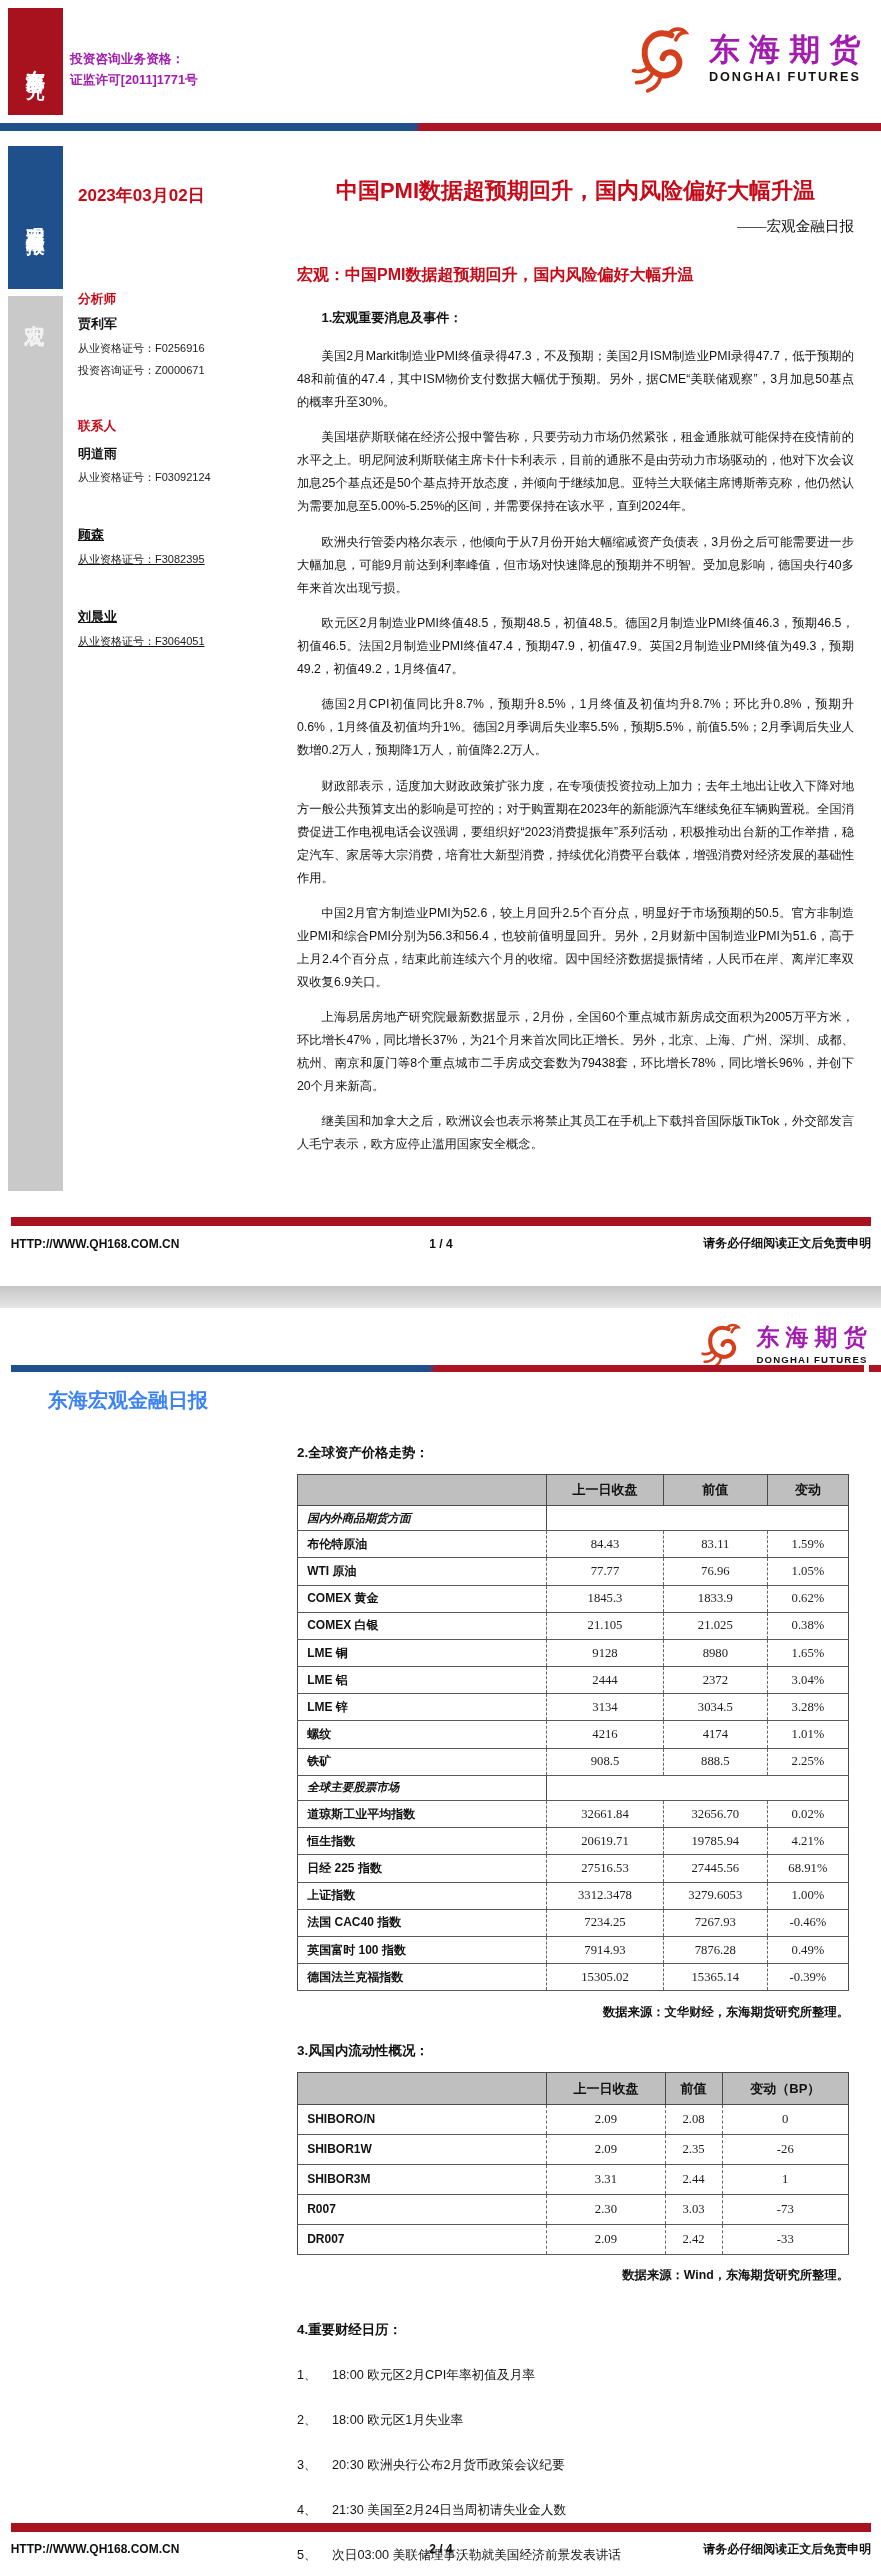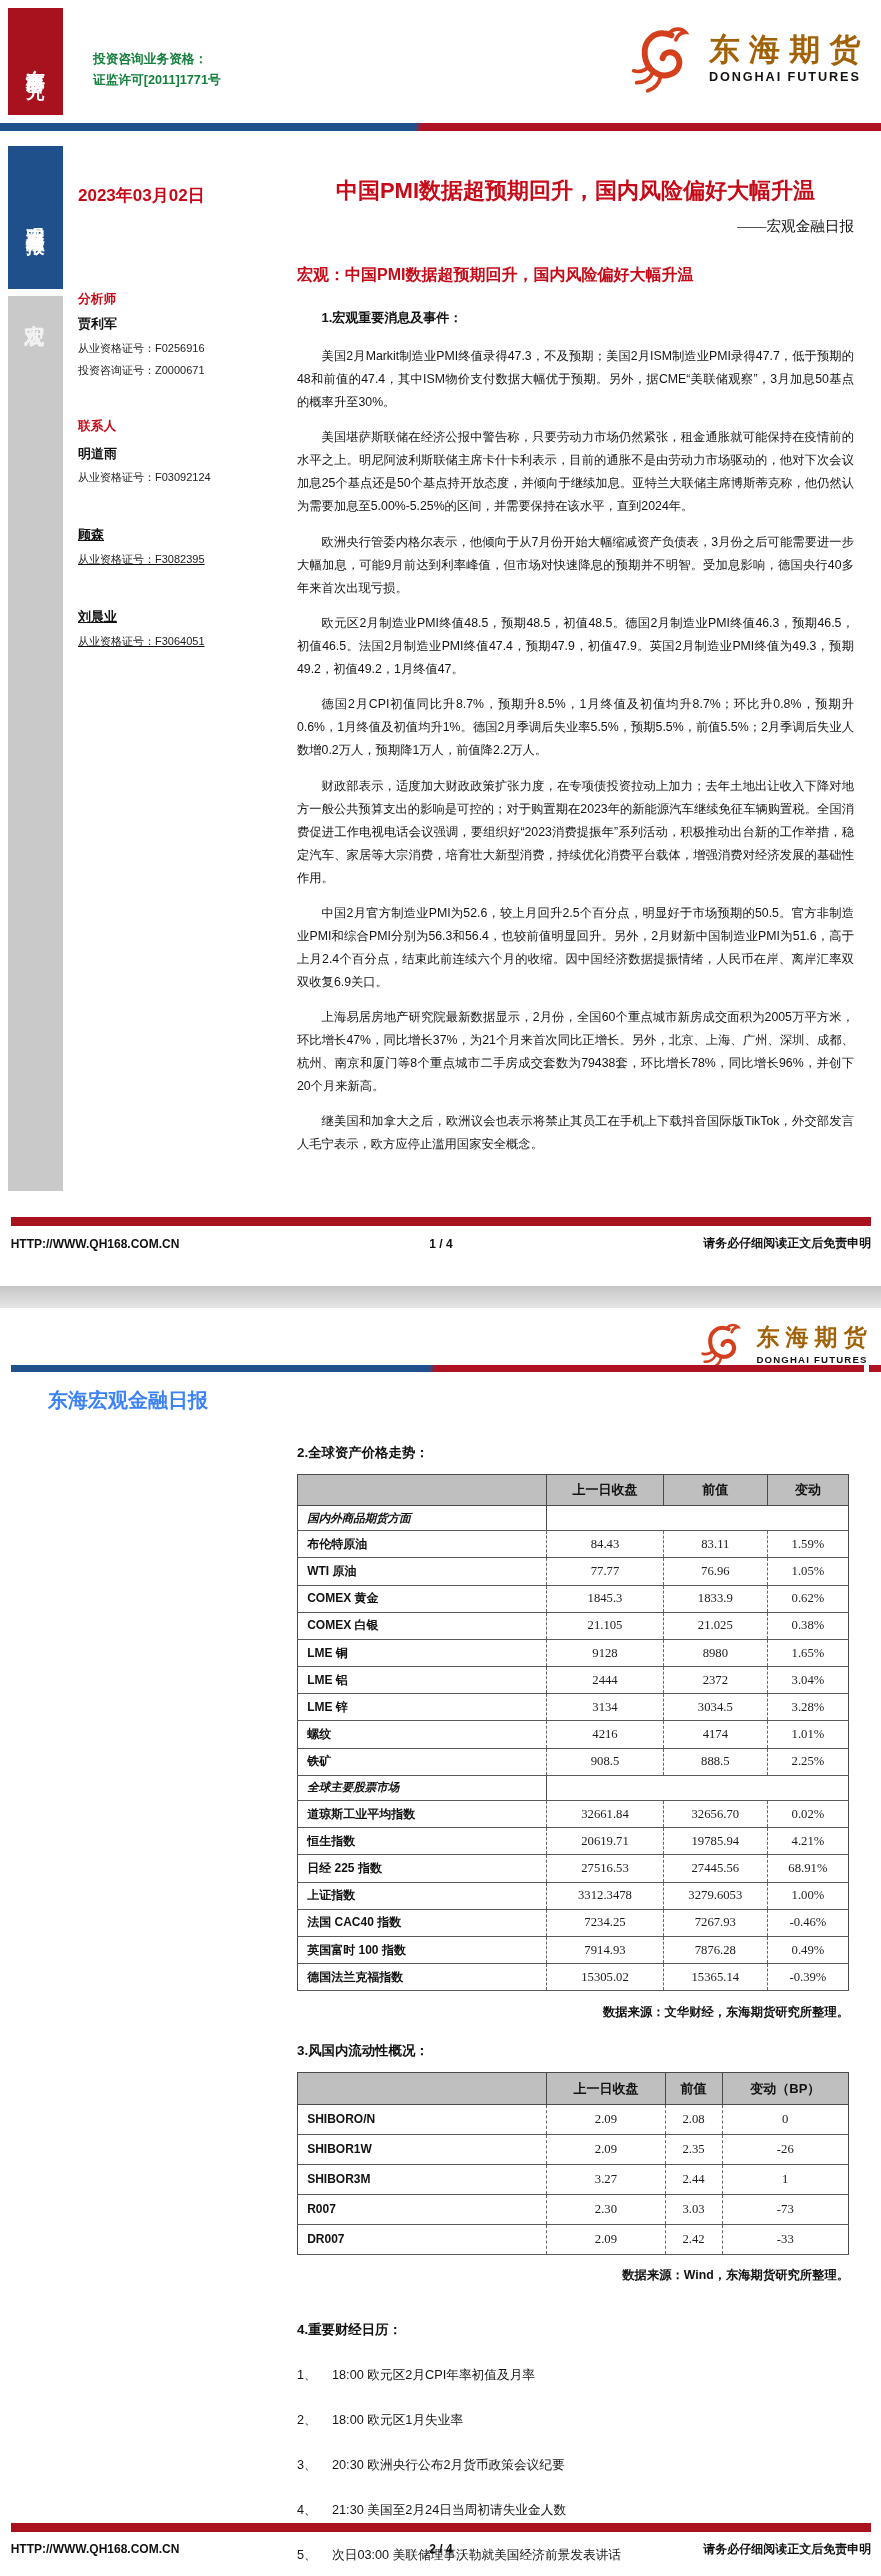--- a/index.html
+++ b/index.html
@@ -16,26 +16,26 @@
 
   
   .research-box{
     position:absolute;left:7.7px;top:7.7px;width:55px;height:107px;
     background:#a8121f;display:flex;align-items:center;justify-content:center;
   }
   .research-box span{
     writing-mode:vertical-rl;text-orientation:upright;
     color:#fff;font-weight:bold;font-size:19px;letter-spacing:3.8px;
   }
-  .license{position:absolute;left:93px;top:49px;color:#15803d;font-weight:bold;font-size:12.7px;line-height:21px;}
+  .license{position:absolute;left:70px;top:49px;color:#a21caf;font-weight:bold;font-size:12.7px;line-height:21px;}
   .logo{position:absolute;display:flex;align-items:center;}
   .logo1{right:12.3px;top:21.5px;}
   .logo svg{display:block;}
   .logo-text{margin-left:7.7px;}
-  .logo-cn{font-family:"Liberation Serif","DejaVu Serif",serif;font-weight:bold;color:#a16207;font-size:31px;letter-spacing:9.2px;line-height:34px;white-space:nowrap;}
+  .logo-cn{font-family:"Liberation Serif","DejaVu Serif",serif;font-weight:bold;color:#a21caf;font-size:31px;letter-spacing:9.2px;line-height:34px;white-space:nowrap;}
   .logo-en{font-weight:bold;color:#151311;font-size:12.7px;letter-spacing:1.9px;margin-top:3px;}
   .logo2{right:9.2px;top:12.3px;}
   .logo2 .logo-cn{font-size:23px;letter-spacing:6.1px;line-height:26px;}
   .logo2 .logo-en{font-size:9.6px;letter-spacing:1.2px;}
   .divider{position:absolute;height:7.7px;}
   .div1{left:0;top:123px;width:882px;
     background:linear-gradient(100deg,#20508c 0 47%,#ad1323 47.8% 100%);}
   .div2{left:10.7px;top:57px;width:853px;
     background:linear-gradient(100deg,#20508c 0 49%,#ad1323 49.8% 100%);}
   .div2-cap{position:absolute;left:869px;top:57px;width:11.5px;height:7.7px;background:#ad1323;}
@@ -353,21 +353,21 @@
               <td class="num">0</td>
             </tr>
             <tr>
               <td class="lbl">SHIBOR1W</td>
               <td class="num">2.09</td>
               <td class="num">2.35</td>
               <td class="num">-26</td>
             </tr>
             <tr>
               <td class="lbl">SHIBOR3M</td>
-              <td class="num">3.27</td>
+              <td class="num">3.31</td>
               <td class="num">2.44</td>
               <td class="num">1</td>
             </tr>
             <tr>
               <td class="lbl">R007</td>
               <td class="num">2.30</td>
               <td class="num">3.03</td>
               <td class="num">-73</td>
             </tr>
             <tr>

